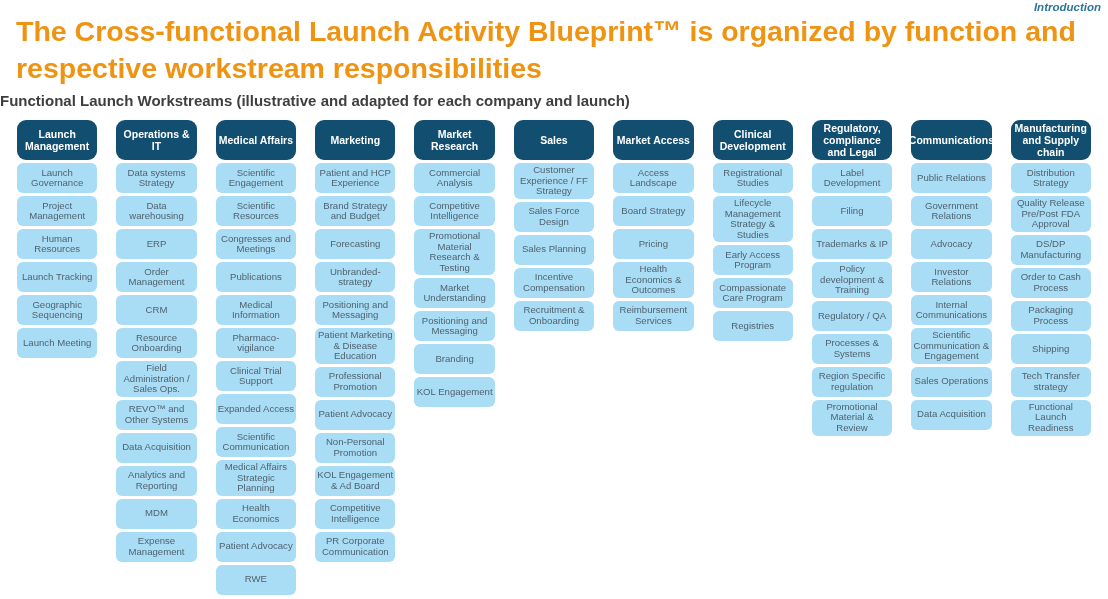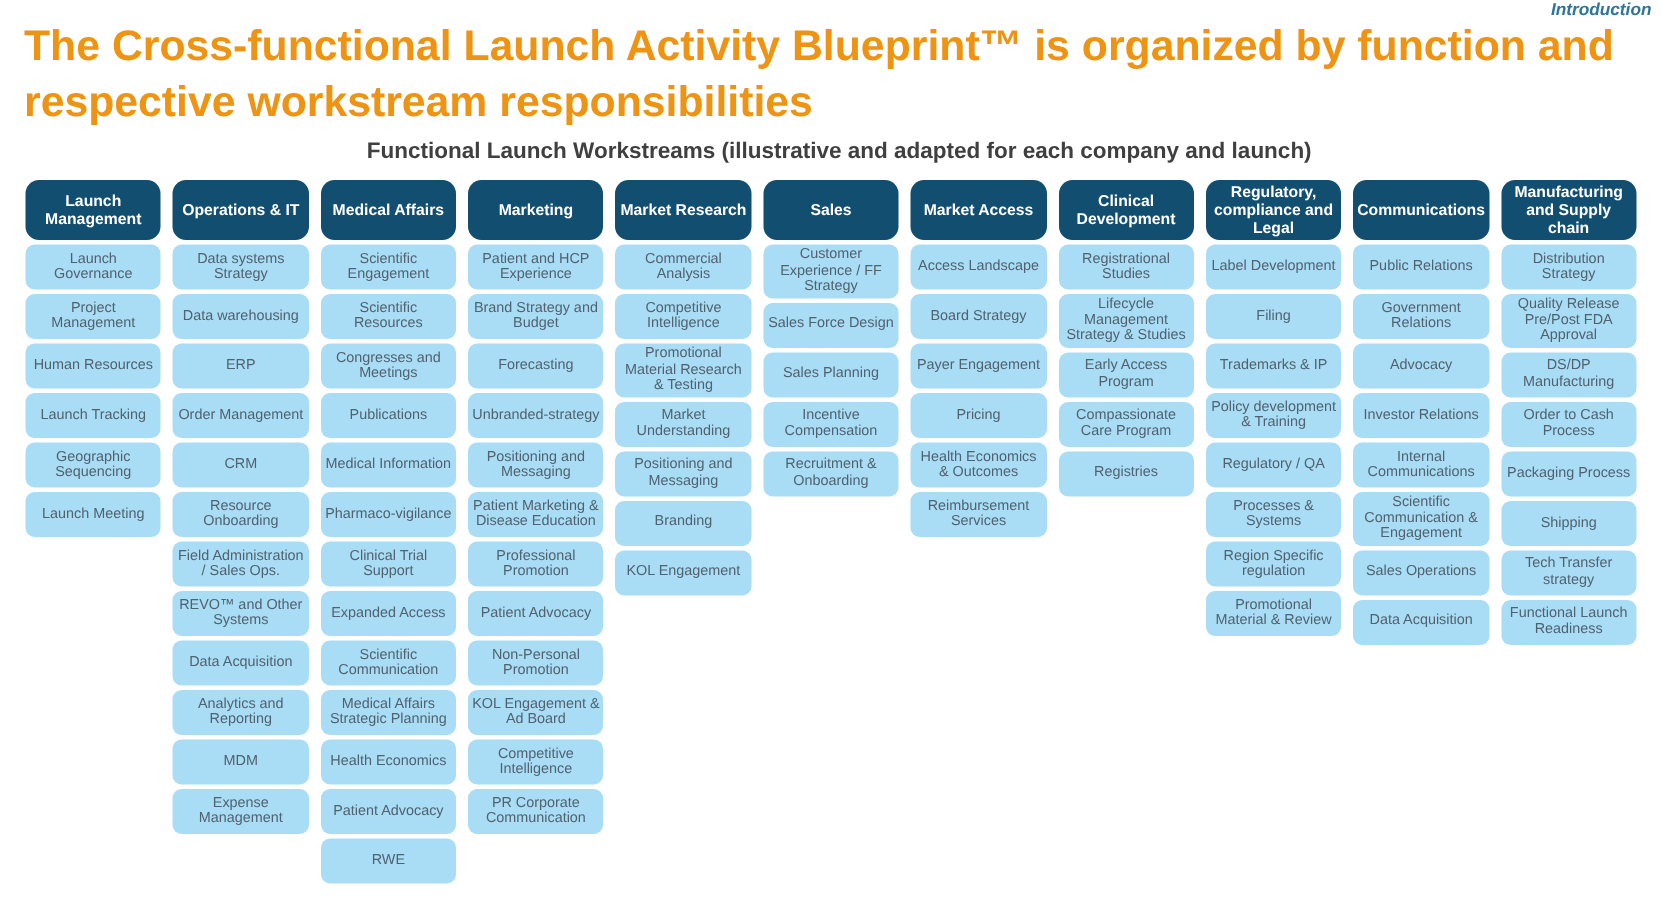--- a/index.html
+++ b/index.html
@@ -22,30 +22,29 @@
   .title {
     padding: 13px 12px 0 16px;
     width: 1090px;
     font-size: 28.5px;
     line-height: 1.3;
     color: var(--title-orange, #ee9312);
     letter-spacing: 0;
   }
   .subtitle {
     margin-top: 5px;
-    text-align: center;
+    text-align: left;
     font-size: 15px;
     font-weight: bold;
     color: var(--subtitle-gray, #3f3f3f);
-    padding-left: 11px;
   }
   .grid {
     margin: 11px 17px 0 17px;
     display: flex;
-    gap: 8px;
+    gap: 19px;
   }
   .col {
     flex: 1 1 0;
     min-width: 0;
     display: flex;
     flex-direction: column;
     gap: 3px;
   }
   .col-header {
     min-height: 40px;
@@ -155,21 +154,20 @@
       <div class="cell">Customer Experience / FF Strategy</div>
       <div class="cell">Sales Force Design</div>
       <div class="cell">Sales Planning</div>
       <div class="cell">Incentive Compensation</div>
       <div class="cell">Recruitment &amp; Onboarding</div>
     </div>
     <div class="col">
       <div class="col-header">Market Access</div>
       <div class="cell">Access Landscape</div>
       <div class="cell">Board Strategy</div>
-      <div class="cell">Payer Engagement</div>
       <div class="cell">Pricing</div>
       <div class="cell">Health Economics &amp; Outcomes</div>
       <div class="cell">Reimbursement Services</div>
     </div>
     <div class="col">
       <div class="col-header">Clinical Development</div>
       <div class="cell">Registrational Studies</div>
       <div class="cell">Lifecycle Management Strategy &amp; Studies</div>
       <div class="cell">Early Access Program</div>
       <div class="cell">Compassionate Care Program</div>

